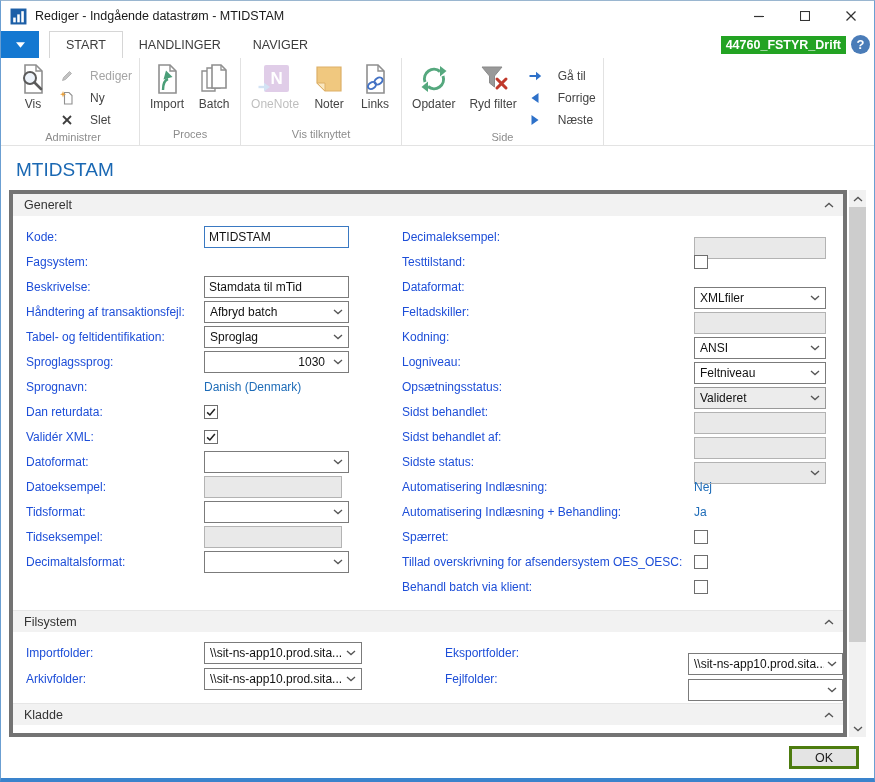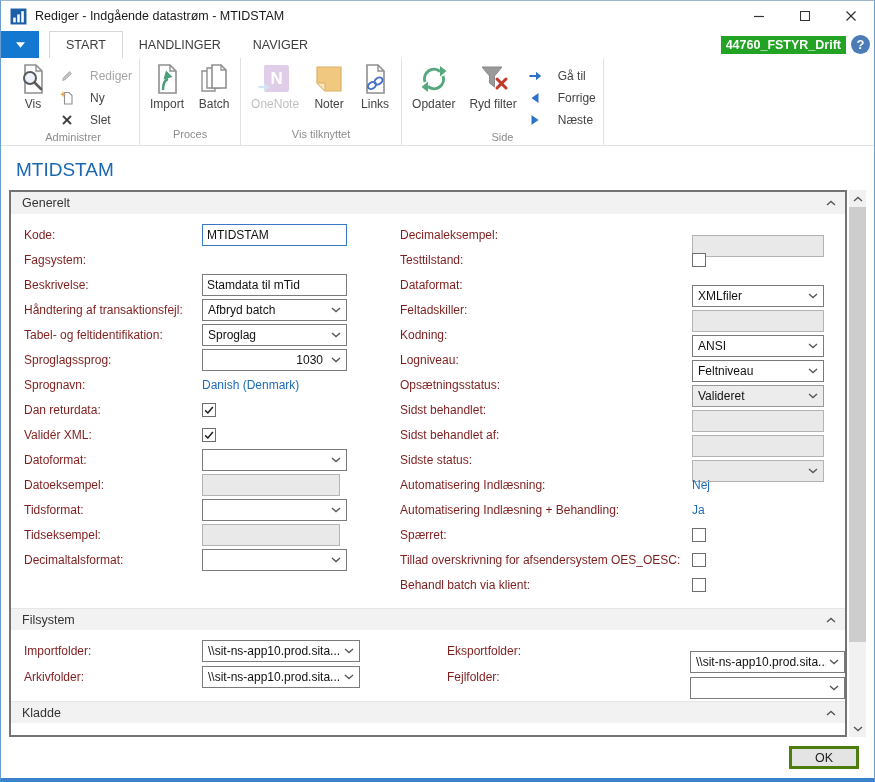--- a/index.html
+++ b/index.html
@@ -40,31 +40,31 @@
   .smallbtn svg { width: 14px; height: 14px; margin-right: 4px; flex-shrink: 0; }
   .smallbtn.disabled { color: #a5a5a5; }
   .onenote-icon { position: relative; width: 32px; height: 32px; margin-bottom: 3px; opacity: .55; }
   .on-box { position: absolute; left: 5px; top: 2px; width: 25px; height: 27px; background: #9a5bb5; border-radius: 2px;
     color: #fff; font-weight: bold; font-size: 17px; display: flex; align-items: center; justify-content: center; }
   .on-arrow { position: absolute; left: -1px; bottom: 3px; }
   
   .page-title { margin: 13px 0 9px 15px; font-size: 19px; color: #1a68b3; flex-shrink: 0; }
   
   .content { margin: 0 8px; display: flex; flex-shrink: 0; }
-  .panel { width: 838px; height: 547px; border: 2px solid #737373; background: #fff; overflow: hidden; }
+  .panel { width: 838px; height: 547px; border: 4px solid #737373; background: #fff; overflow: hidden; }
   .sec-header { height: 22px; background: #f2f2f2; display: flex; align-items: center; padding: 0 9px 0 11px;
     font-size: 12.5px; color: #333; }
   .sec-header .chev { margin-left: auto; display: flex; }
   .sec-gap { margin-top: 5px; border-top: 1px solid #e6e6e6; }
   .sec-fields { display: flex; padding: 8px 0 6px 13px; }
   .fcol-left { width: 376px; }
   .fcol-right { flex: 1; }
   .frow { display: flex; align-items: center; height: 25px; }
   .fs-row { height: 26px; }
-  .flabel { font-size: 12px; color: #7f1d1d; flex-shrink: 0; }
+  .flabel { font-size: 12px; color: #1d4ed8; flex-shrink: 0; }
   .fcol-left .flabel { width: 178px; }
   .fcol-right .flabel { width: 292px; }
   .fs-right { padding-left: 47px; }
   .fs-right .flabel { width: 243px; }
   .ti { height: 22px; border: 1px solid #7b7b7b; font-family: "Liberation Sans", sans-serif; font-size: 12px;
     padding: 0 4px; width: 145px; background: #fff; color: #111; }
   .ti.focused { border-color: #3a79c2; }
   .dis { background: #e9e9e9; border-color: #b3b3b3; }
   .fcol-left .w-dis { width: 138px; }
   .fcol-right .ti, .fcol-right .dd { width: 132px; margin-top: 22px; }

